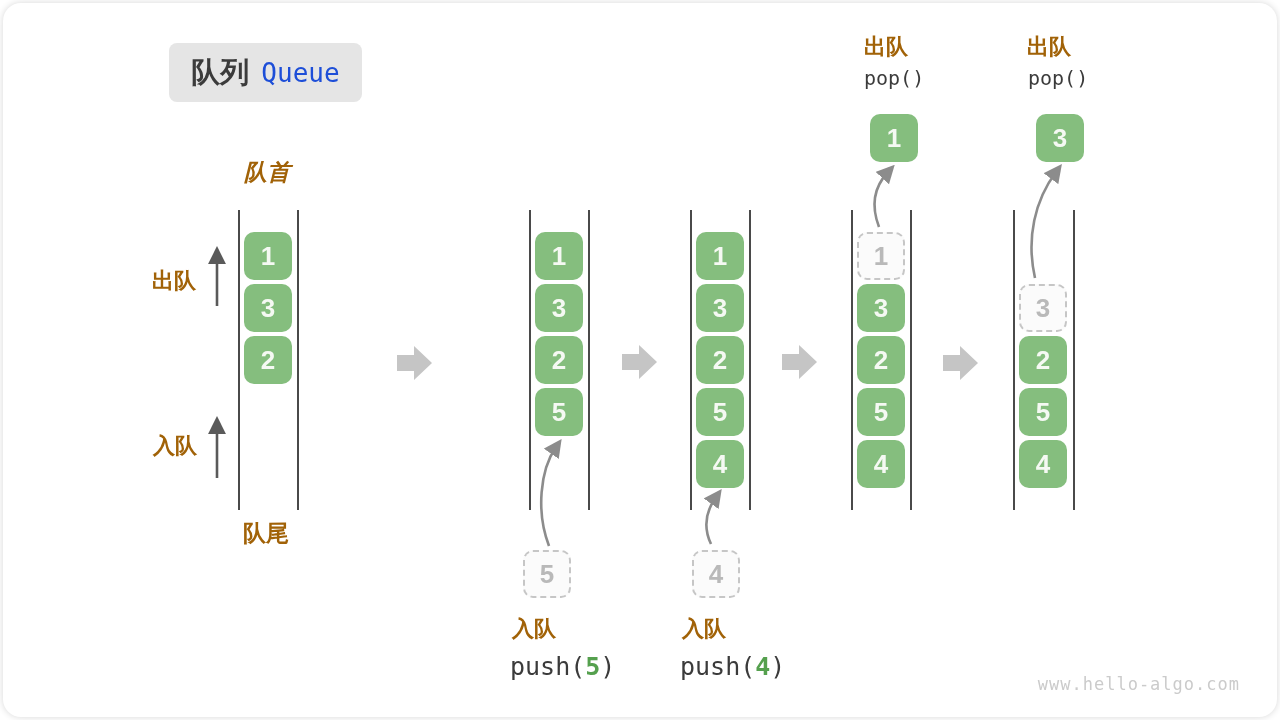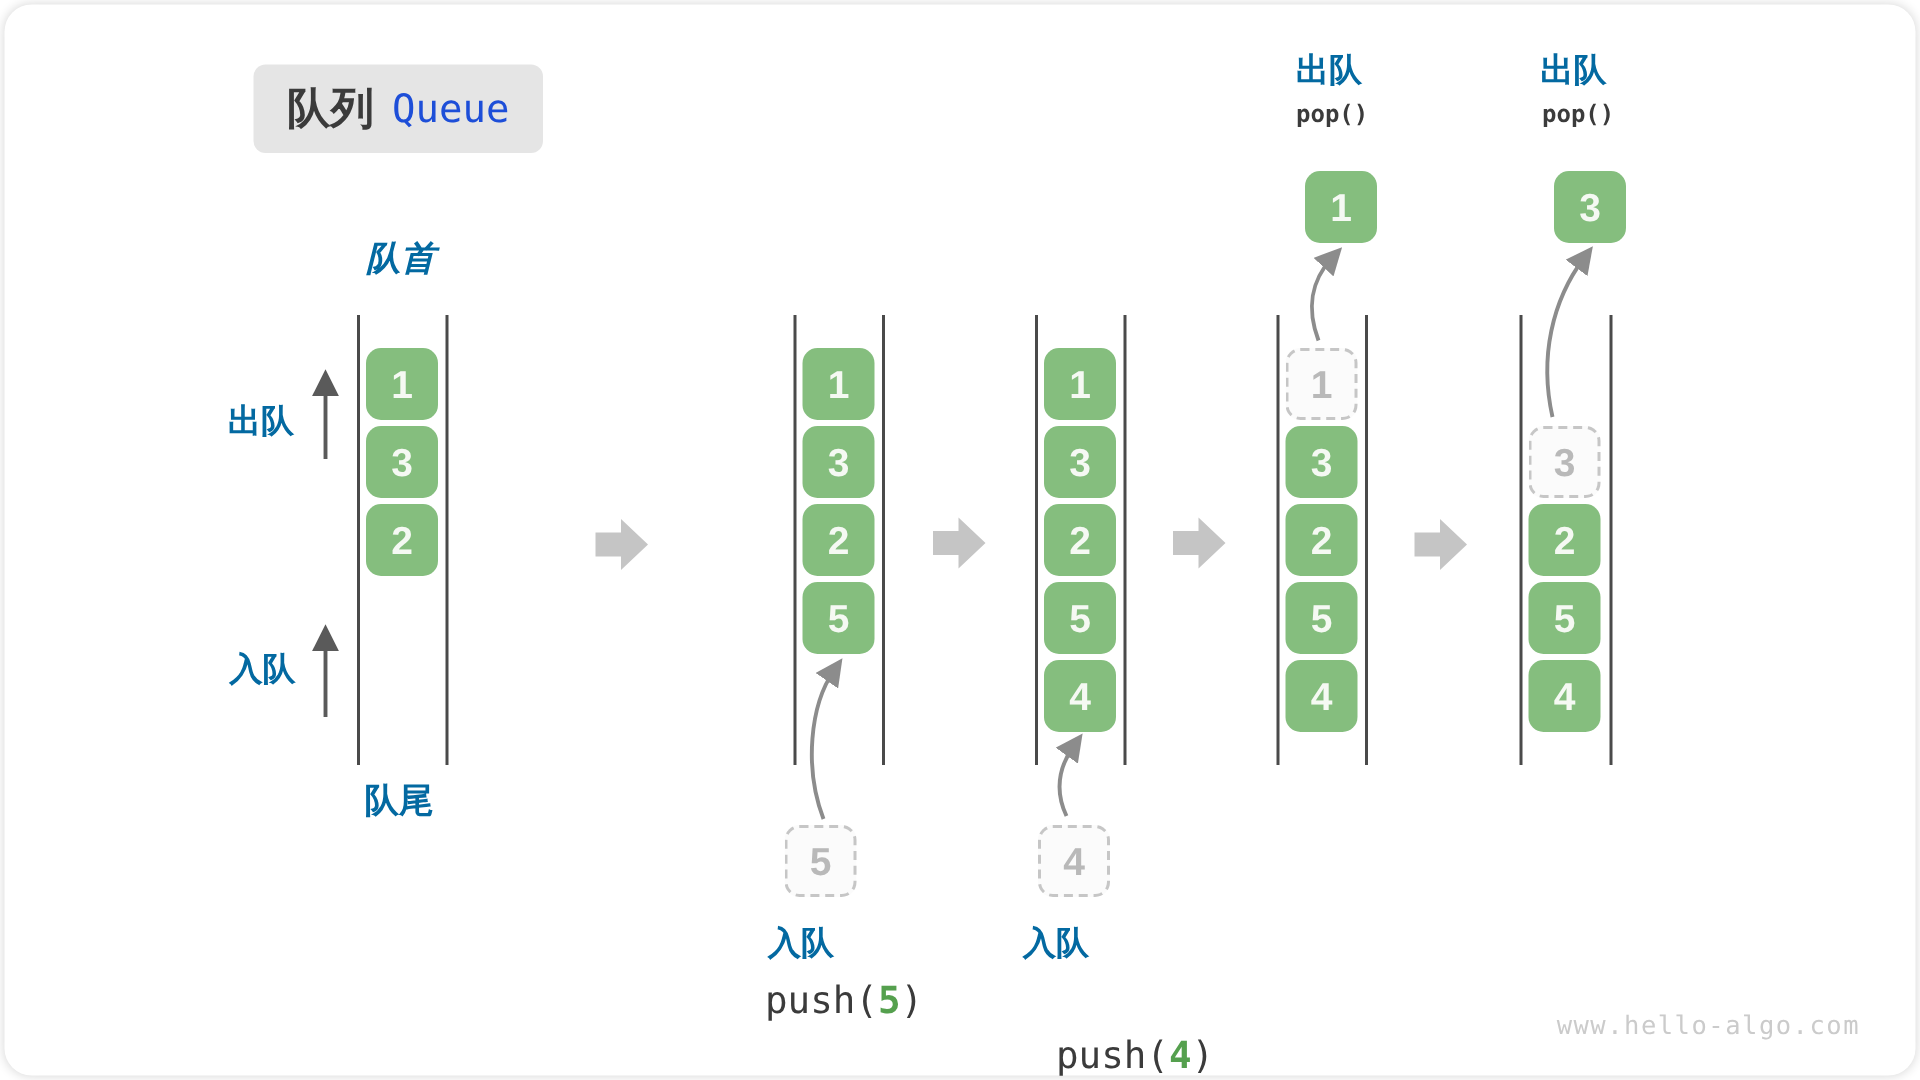--- a/index.html
+++ b/index.html
@@ -12,22 +12,22 @@
     background:#ffffff;border-radius:18px;
     box-shadow:0 0 7px rgba(0,0,0,0.16);
   }
   .badge{
     position:absolute;left:169px;top:43px;width:193px;height:59px;
     background:#e5e5e5;border-radius:8px;
     display:flex;align-items:center;justify-content:center;gap:12px;
   }
   .badge .zh{font-size:29px;font-weight:bold;color:#3b3b3b;}
   .badge .en{font-size:26px;font-family:"DejaVu Sans Mono","Liberation Mono",monospace;color:#1d4ed8;}
-  .lbl{position:absolute;font-size:22px;font-weight:bold;color:#0369a1;white-space:nowrap;}
-  .mono{font-family:"DejaVu Sans Mono","Liberation Mono",monospace;font-weight:bold;font-size:16px;color:#3b3b3b;white-space:nowrap;position:absolute;}
+  .lbl{position:absolute;font-size:22px;font-weight:bold;color:#a16207;white-space:nowrap;}
+  .mono{font-family:"DejaVu Sans Mono","Liberation Mono",monospace;font-weight:normal;font-size:20px;color:#3b3b3b;white-space:nowrap;position:absolute;}
   .vline{position:absolute;width:2px;height:300px;top:210px;background:#4a4a4a;}
   .cell{
     position:absolute;width:48px;height:48px;border-radius:10px;
     display:flex;align-items:center;justify-content:center;
     font-size:26px;font-weight:600;box-sizing:border-box;
   }
   .solid{background:#85be7e;color:#f5f9f3;}
   .ghost{background:#fbfbfb;border:2px dashed #c6c6c6;color:#b9b9b9;}
   .anno-code{position:absolute;font-family:"DejaVu Sans Mono","Liberation Mono",monospace;font-size:25px;color:#3b3b3b;white-space:nowrap;}
   .anno-code .arg{color:#55a04e;font-weight:bold;}
@@ -96,21 +96,21 @@
   <div class="cell solid" style="left:1019px;top:388px;">5</div>
   <div class="cell solid" style="left:1019px;top:440px;">4</div>
   <div class="cell solid" style="left:1036px;top:114px;">3</div>
   <div class="lbl" style="left:1027px;top:32px;">出队</div>
   <div class="mono" style="left:1028px;top:66px;">pop()</div>
 
   <div class="lbl" style="left:512px;top:614px;">入队</div>
   <div class="anno-code" style="left:510px;top:652px;text-align:center;"><span>push(</span><span class="arg">5</span><span>)</span></div>
 
   <div class="lbl" style="left:682px;top:614px;">入队</div>
-  <div class="anno-code" style="left:680px;top:689px;margin-left:24px;"><span>push(</span><span class="arg">4</span><span>)</span></div>
+  <div class="anno-code" style="left:680px;top:652px;"><span>push(</span><span class="arg">4</span><span>)</span></div>
 
   <svg class="overlay" width="1280" height="720" viewBox="0 0 1280 720">
     <defs>
       <marker id="ah-dark" markerWidth="7" markerHeight="7" refX="3.2" refY="3.5" orient="auto">
         <path d="M0,0 L7,3.5 L0,7 Z" fill="#5a5a5a"></path>
       </marker>
       <marker id="ah-gray" markerWidth="7" markerHeight="7" refX="3.2" refY="3.5" orient="auto">
         <path d="M0,0 L7,3.5 L0,7 Z" fill="#8c8c8c"></path>
       </marker>
     </defs>

